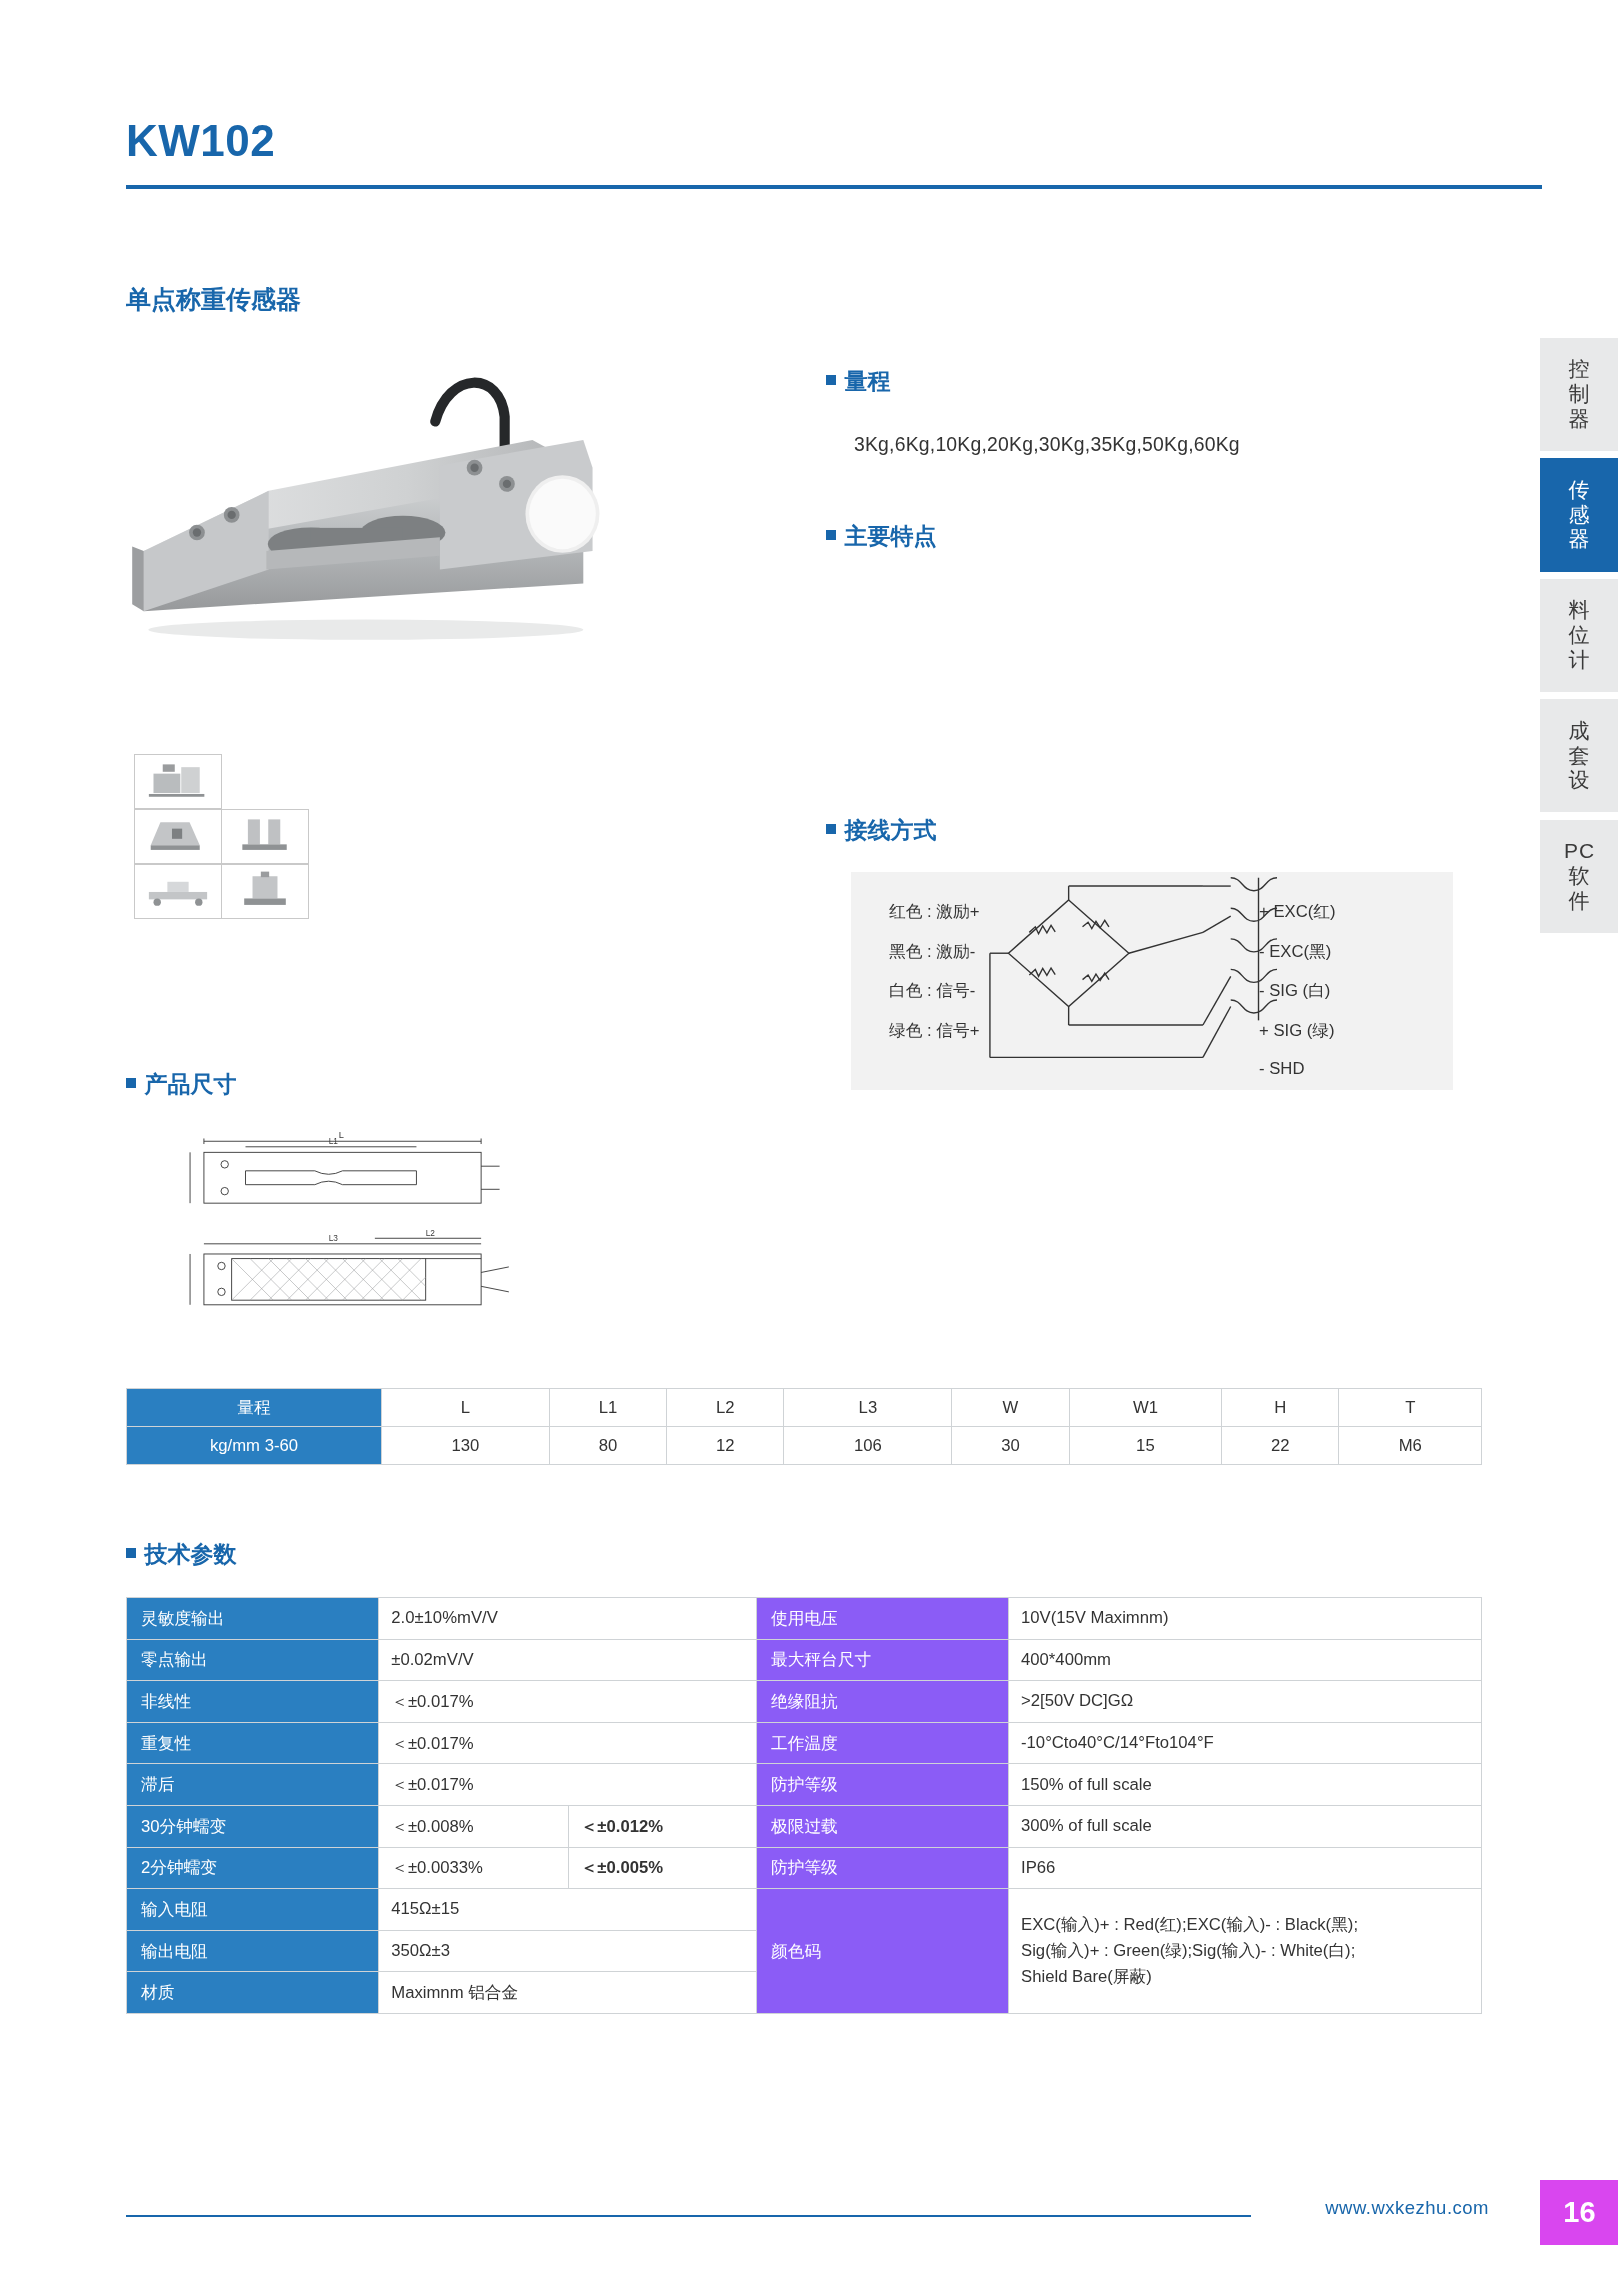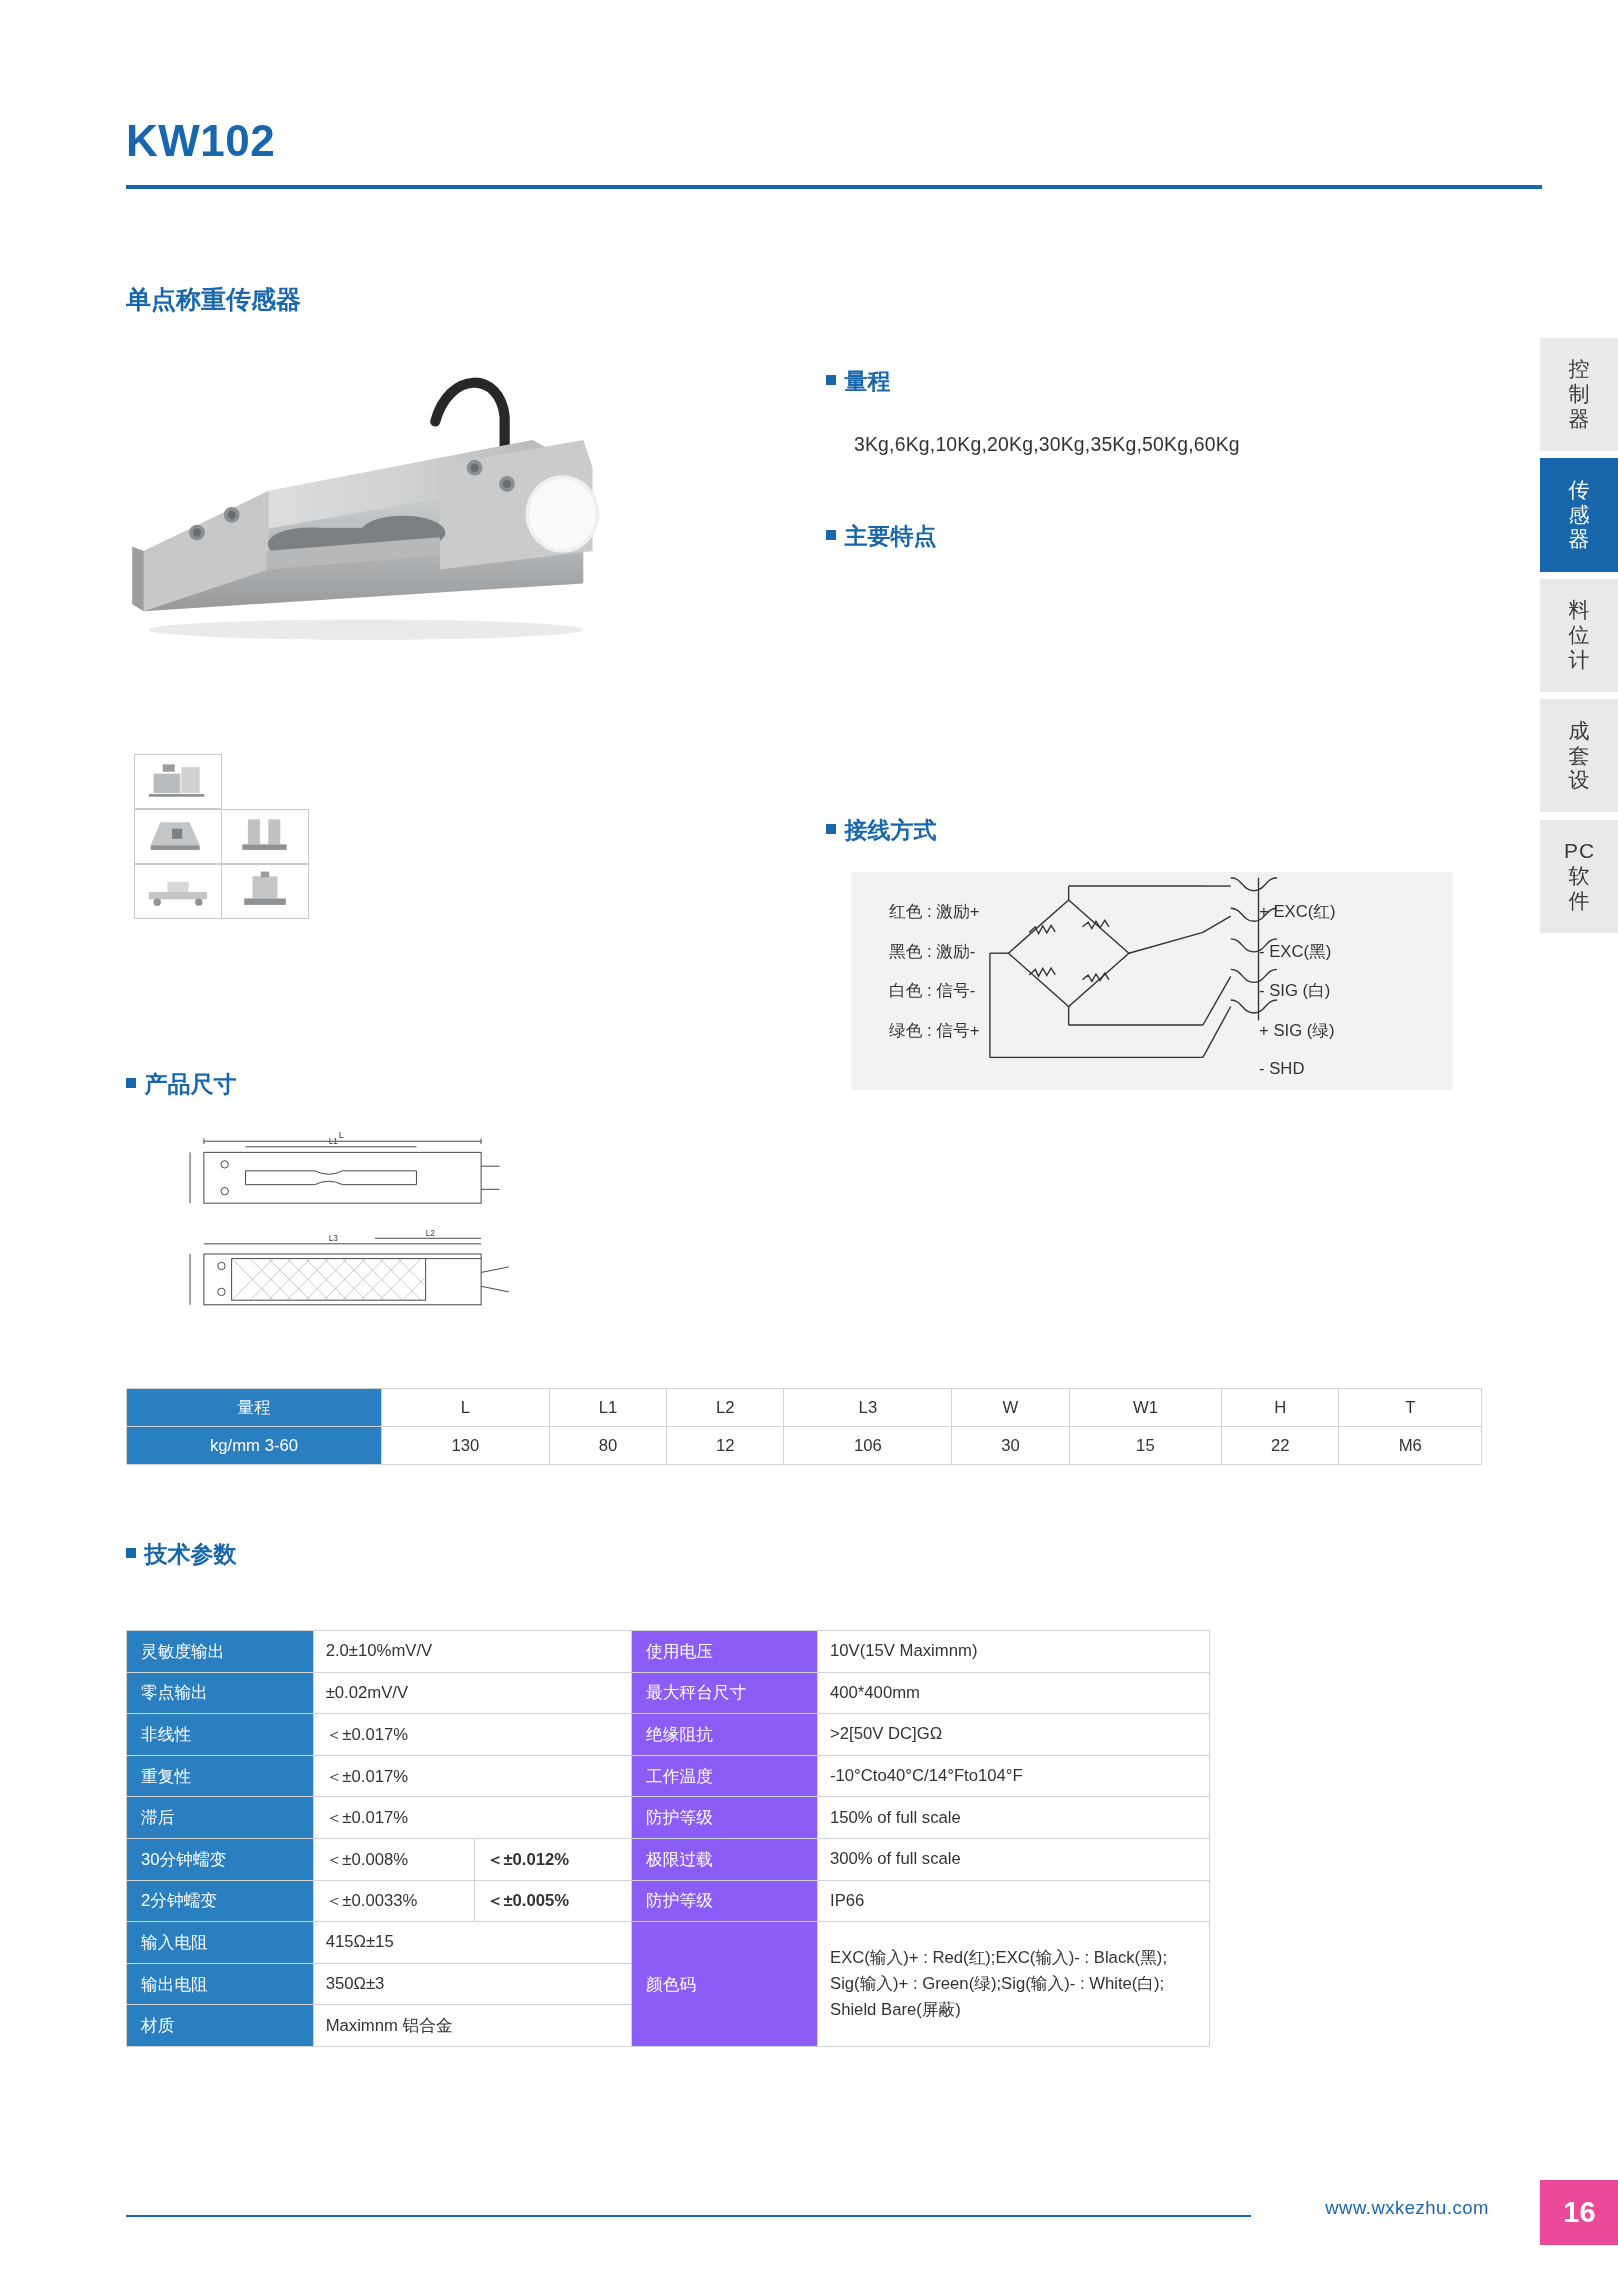--- a/index.html
+++ b/index.html
@@ -100,22 +100,22 @@
   .dimtable th, .dimtable td {
     border:0.9px solid #cfd3d6; text-align:center; height:35px; color:#333;
     font-weight:normal;
   }
   .dimtable th.first, .dimtable td.first {
     background:#2a7fc1; color:#ffffff; width:252px; text-align:center;
   }
 
   
   .spectable {
-    position:absolute; left:126px; top:1597px; width:1084px;
-    border-collapse:collapse; font-size:16.7px;margin-top:33px;
+    position:absolute; left:126px; top:1597px; width:1356px;
+    border-collapse:collapse; font-size:16.7px;
   }
   .spectable td {
     border:0.9px solid #cfd3d6; height:35px; color:#333; padding:2.8px 12px;
     vertical-align:middle;
   }
   .spectable td.lbl {
     background:#2a7fc1; color:#ffffff; width:252px; padding-left:14px;
   }
   .spectable td.val { width:176px; }
   .spectable td.val2 { width:176px;font-weight:bold; }
@@ -130,21 +130,21 @@
   .footer-rule {
     position:absolute; left:126px; top:2215px; width:1125px; height:1.9px;
     background:#1866ab;
   }
   .footer-url {
     position:absolute; right:130px; top:2197px;
     font-size:18.5px; color:#1866ab; letter-spacing:0.5px;
   }
   .pagebox {
     position:absolute; right:0px; top:2180px; width:79px; height:65px;
-    background:#ec4899; color:#fff; font-size:29px; font-weight:bold;
+    background:#d946ef; color:#fff; font-size:29px; font-weight:bold;
     display:flex; align-items:center; justify-content:center;
   }
 </style>
 </head>
 <body>
 
 <div class="page">
 
   <div class="title">KW102</div>
   <div class="title-rule"></div>

